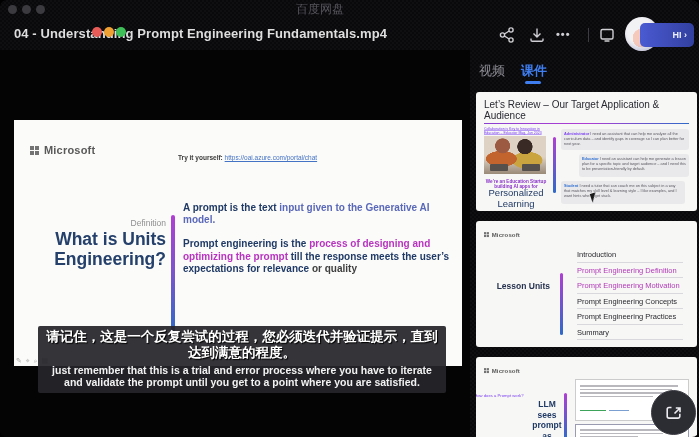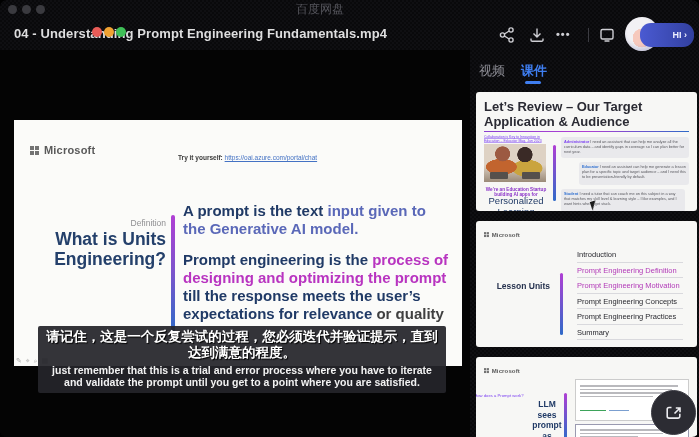--- a/index.html
+++ b/index.html
@@ -13,21 +13,21 @@
   
   .traffic{position:absolute;top:5px;width:9px;height:9px;border-radius:50%;background:#3a3a3f;}
   .t1{left:8px}.t2{left:22px}.t3{left:36px}
   .app-name{position:absolute;left:0;top:1px;width:640px;text-align:center;font-size:12px;color:#55555c;}
   .video-title{position:absolute;left:14px;top:26px;font-size:13px;font-weight:700;color:#dededf;letter-spacing:.1px;}
   .ldot{position:absolute;top:27px;width:10px;height:10px;border-radius:50%;}
   .ld1{left:92px;background:#e85c57}.ld2{left:104px;background:#efa233}.ld3{left:116px;background:#3fbf57}
   .tb-icon{position:absolute;top:26px;width:18px;height:18px;cursor:pointer;}
   .tb-more{position:absolute;top:28px;left:556px;color:#cfcfd4;font-size:11px;letter-spacing:1px;font-weight:700;}
   .tb-sep{position:absolute;top:28px;left:588px;width:1px;height:14px;background:#3c3c42;}
-  .avatar-pill{position:absolute;left:640px;top:23px;width:54px;height:24px;border-radius:11px;
+  .avatar-pill{position:absolute;left:640px;top:23px;width:54px;height:24px;border-radius:5px;
     background:linear-gradient(90deg,#4a5ad2,#32409f);}
   .avatar-pill span{position:absolute;right:7px;top:7px;font-size:9px;font-weight:700;color:#eef0ff;}
   .avatar-face{position:absolute;left:625px;top:17px;width:34px;height:34px;border-radius:50%;
     background:radial-gradient(circle at 50% 62%,#f6c9bd 0 34%,#f2f1f4 35% 100%);
     box-shadow:inset -2px -3px 4px rgba(150,150,190,.45);}
   
   .video-region{position:absolute;left:0;top:50px;width:470px;height:387px;background:#040404;}
   .slide{position:absolute;left:14px;top:70px;width:448px;height:246px;background:#fbfbf9;}
   .ms-logo{position:absolute;display:flex;align-items:center;gap:5px;}
   .ms-grid{display:grid;grid-template-columns:4px 4px;grid-template-rows:4px 4px;gap:1px;}
@@ -35,40 +35,40 @@
   .ms-logo b{font-size:11px;color:#5a5a5a;font-weight:600;letter-spacing:.2px;}
   .slide .ms-logo{left:16px;top:24px;}
   .try-line{position:absolute;left:164px;top:34px;font-size:6.5px;color:#3a3a3a;font-weight:700;}
   .try-line a{color:#4472c4;text-decoration:underline;font-weight:400;}
   .def-block{position:absolute;left:8px;top:98px;width:144px;text-align:right;}
   .kicker{font-size:8.5px;color:#8f8f92;}
   .slide-title{font-size:17.5px;font-weight:700;color:#24406b;line-height:1.16;margin-top:1px;}
   .vbar{position:absolute;left:157px;top:95px;width:4px;height:117px;border-radius:2px;
     background:linear-gradient(#b03fd4,#7a55cc,#2f6ac8);}
   .pcol{position:absolute;left:169px;top:82px;}
-  .pcol p{margin:0;font-weight:700;font-size:15px;line-height:1.22;color:#203a66;}
+  .pcol p{margin:0;font-weight:700;font-size:10px;line-height:1.22;color:#203a66;}
   .pcol .p1{width:254px;margin-bottom:12px;}
   .pcol .p2{width:276px;}
   .c-violet{color:#5a68b8;} .c-mag{color:#b834c0;} .c-blue{color:#404040;}
   .slide-tools{position:absolute;left:2px;bottom:1px;font-size:7px;color:#a8a8a8;letter-spacing:1px;}
   
   .sub-box{position:absolute;left:38px;top:276px;width:396px;padding:3px 6px 5px;border-radius:2px;
     background:rgba(37,37,42,.93);text-align:center;}
   .sub-zh{font-size:13.5px;font-weight:700;color:#fff;line-height:1.18;text-shadow:1px 1px 1px #000;}
   .sub-en{font-size:10.5px;font-weight:600;color:#f2f2f2;line-height:1.15;margin-top:3px;}
   
   .tab{position:absolute;top:62px;font-size:13px;cursor:pointer;}
   .tab-video{left:479px;color:#8e8e96;}
   .tab-course{left:521px;color:#3f7ef0;font-weight:700;}
   .tab-underline{position:absolute;left:525px;top:81px;width:16px;height:3px;border-radius:2px;background:#3f7ef0;}
   .card{position:absolute;left:476px;width:221px;background:#f7f7f5;border-radius:3px;overflow:hidden;cursor:pointer;}
   .card1{top:92px;height:119px;} .card2{top:221px;height:126px;} .card3{top:357px;height:84px;}
   
   .c1-pad{padding:7px 8px 0;}
-  .c1-title{font-size:13px;font-weight:700;color:#2a2a33;}
+  .c1-title{font-size:10px;font-weight:400;color:#2a2a33;}
   .grad-rule{height:1px;margin-top:2px;background:linear-gradient(90deg,#8a3fd0,#b03fd4,#2f6ac8);}
   .c1-body{display:flex;gap:5px;margin-top:3px;}
   .c1-left{width:64px;}
   .tiny{transform-origin:0 0;}
   .c1-cite{font-size:7px;line-height:1.2;color:#7b3ff2;transform:scale(.5);width:200%;height:8px;text-decoration:underline;}
   .c1-photo{position:relative;width:62px;height:38px;margin-top:1px;
     background-image:
       radial-gradient(circle at 30% 26%,#9c5a42 0 14%,transparent 15%),
       radial-gradient(circle at 66% 28%,#3a2a26 0 15%,transparent 16%),
       radial-gradient(ellipse at 28% 60%,#c2642e 0 24%,transparent 25%),

